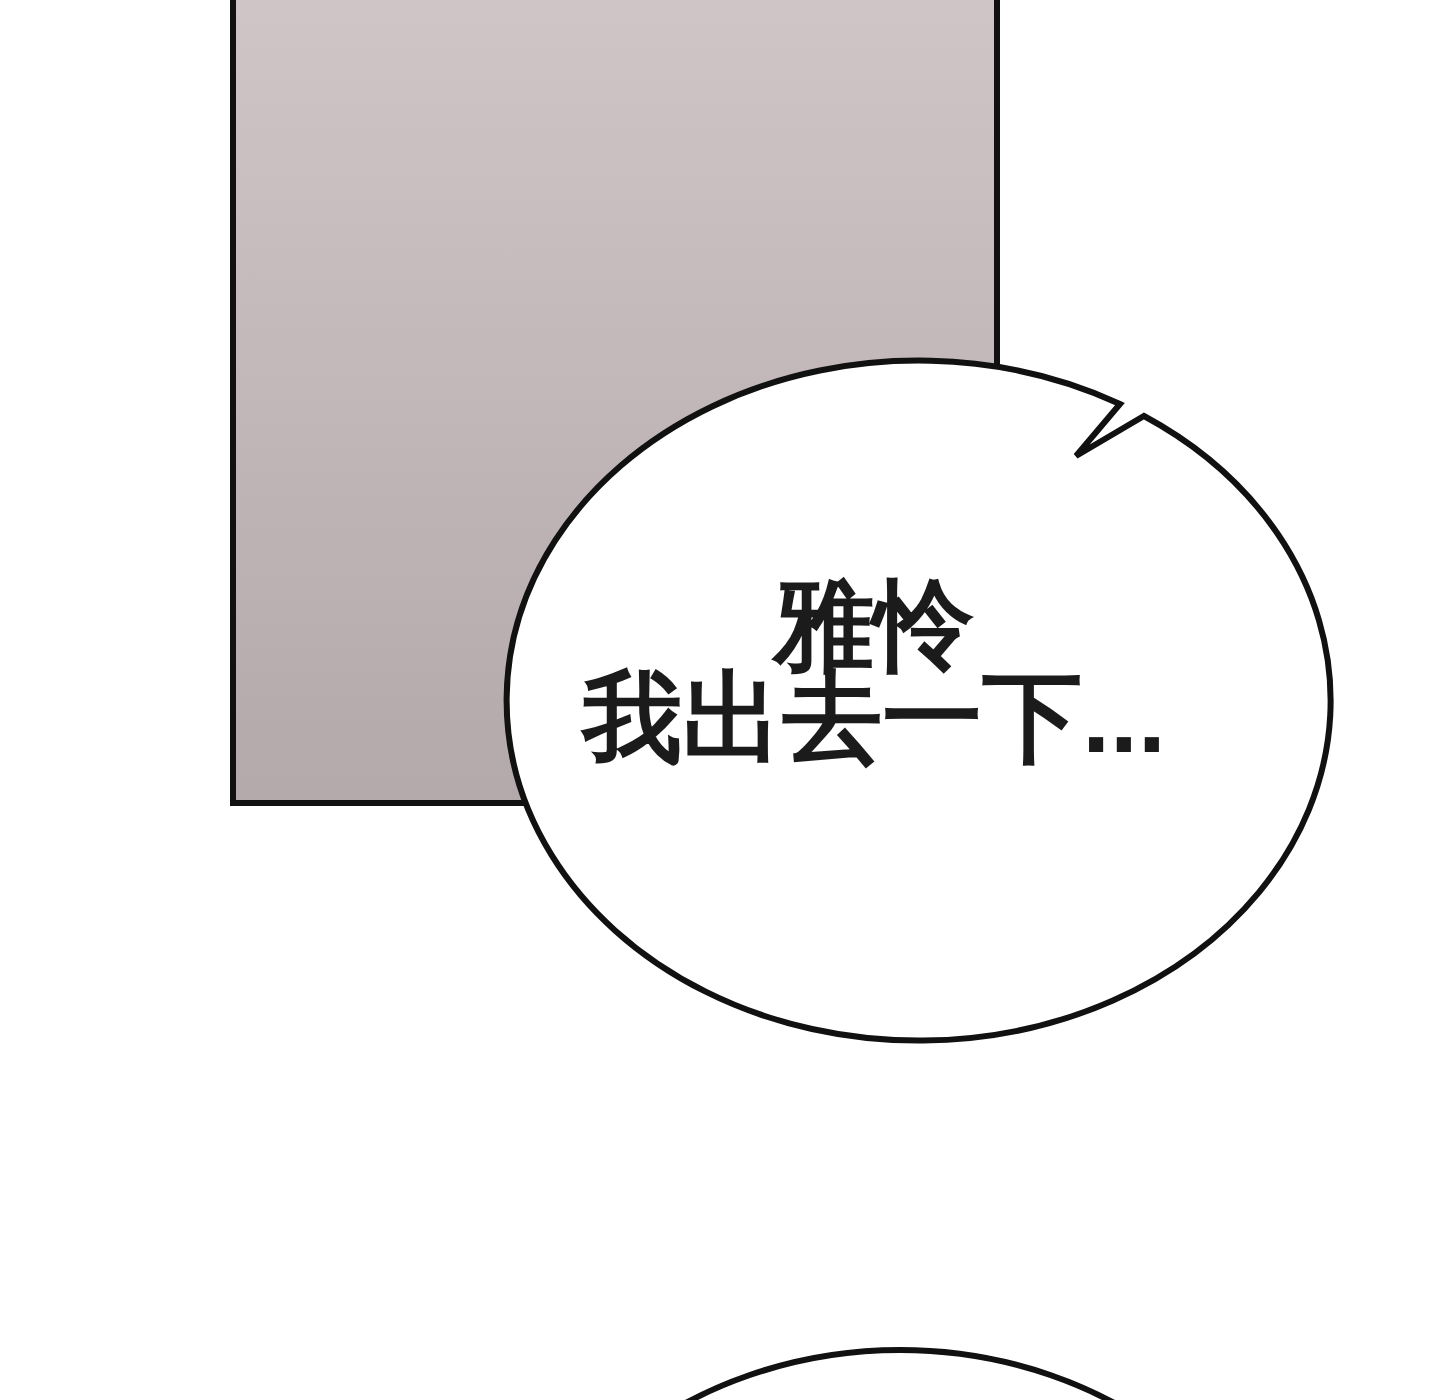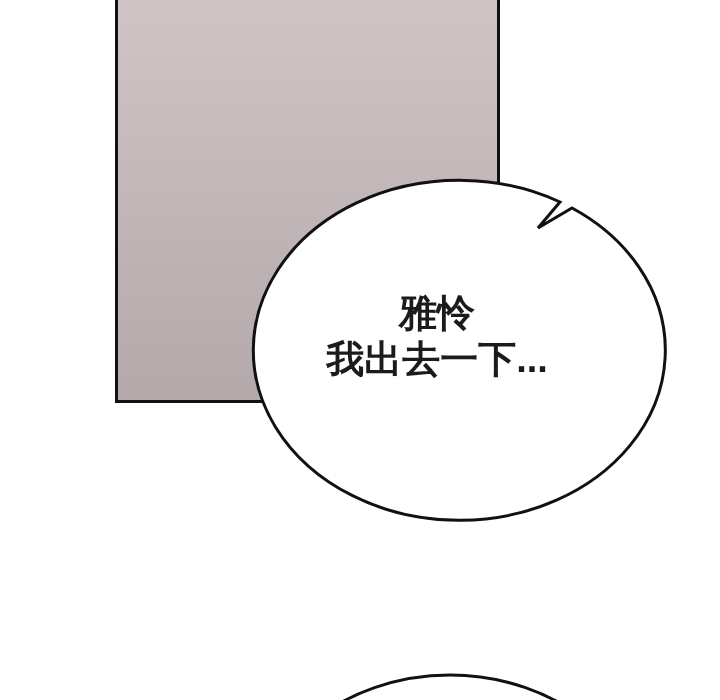--- a/index.html
+++ b/index.html
@@ -22,21 +22,21 @@
     width: 720px;
     height: 700px;
     display: block;
   }
   .bubble-text {
     position: absolute;
     left: 187px;
     top: 290px;
     width: 500px;
     text-align: center;
-    font-size: 38px;
+    font-size: 50px;
     line-height: 46px;
     font-weight: 700;
     color: #1b1b1b;
     letter-spacing: 0px;
     user-select: none;
   }
   .bubble-text .line {
     white-space: nowrap;
   }
 </style>

